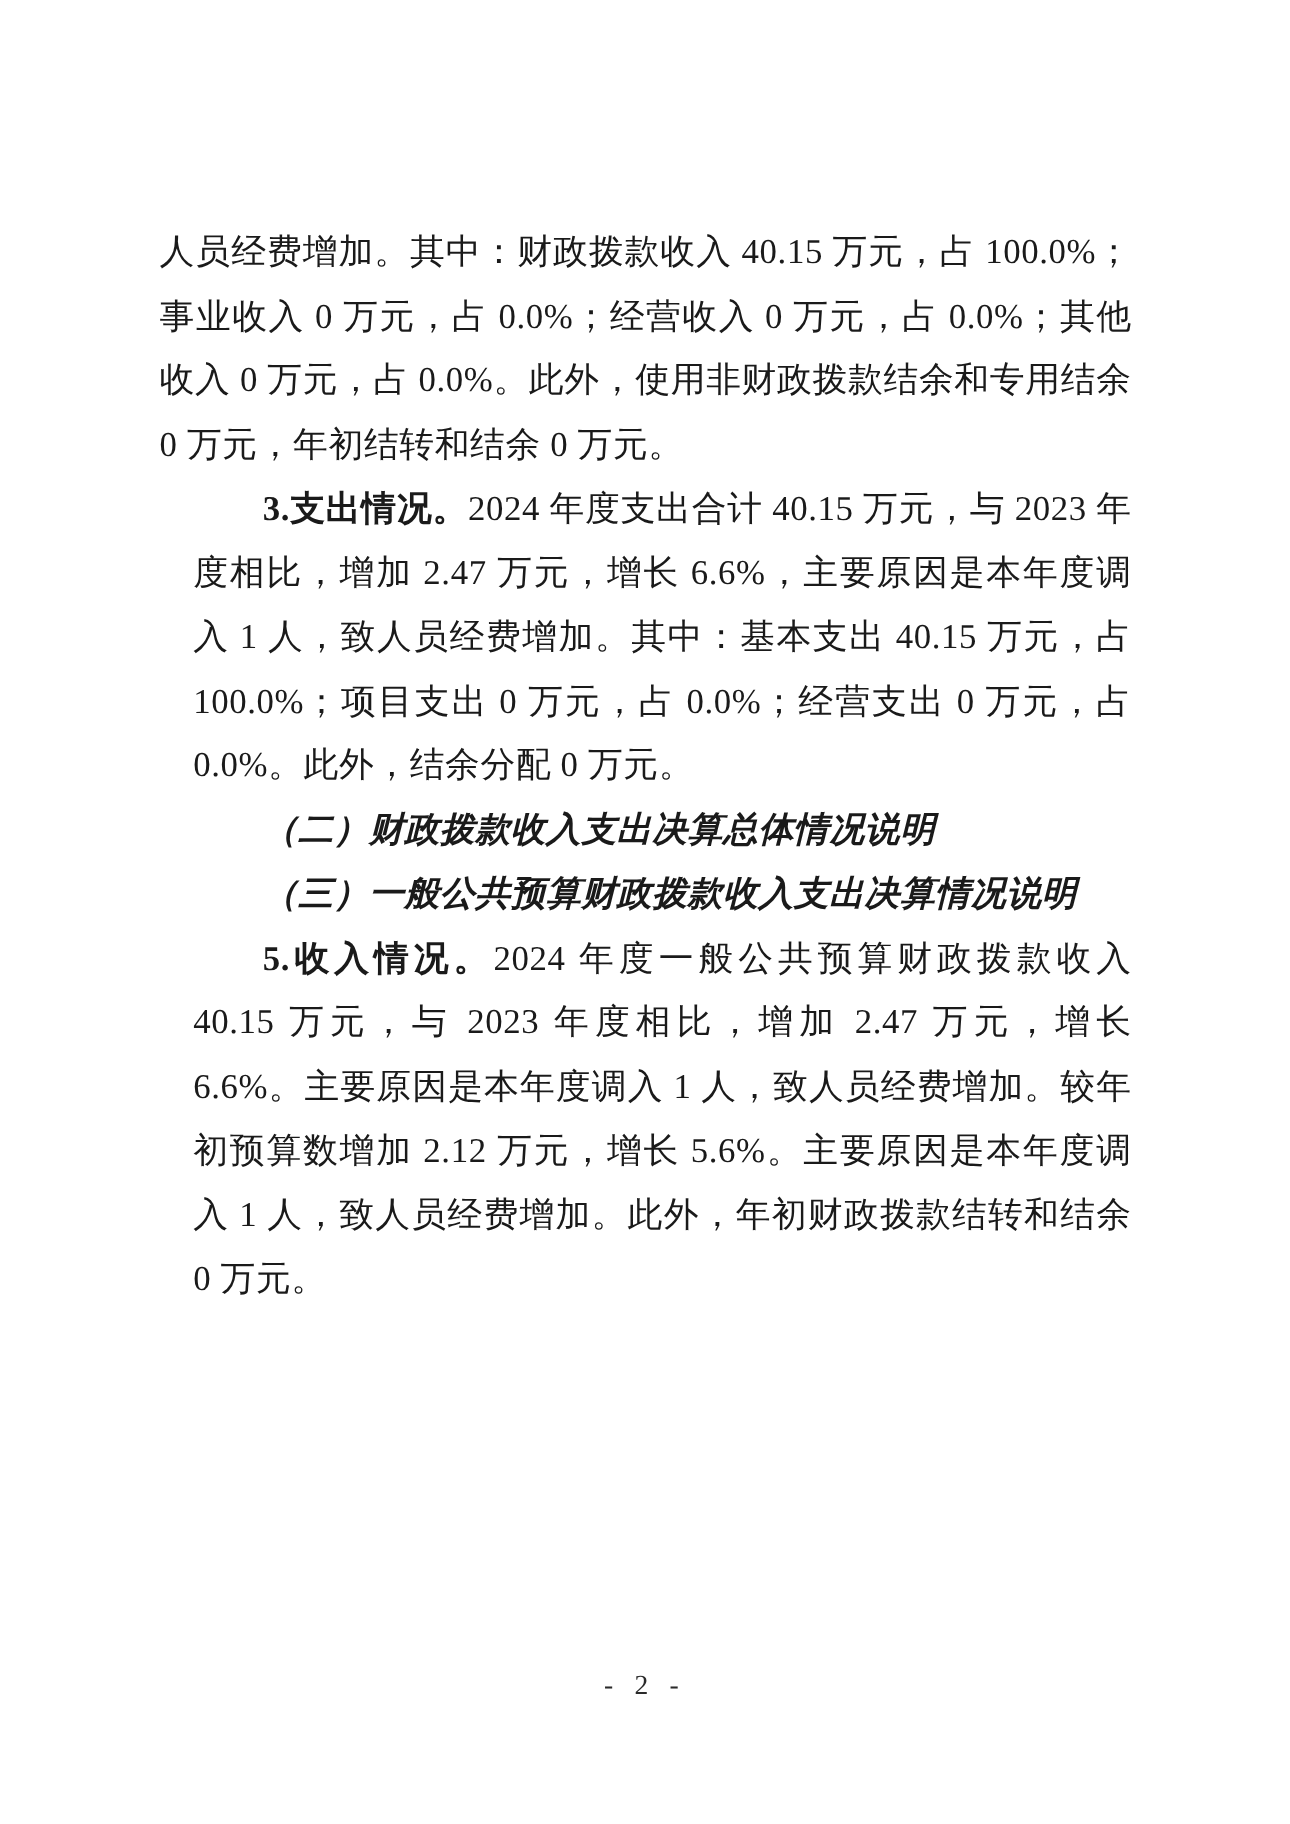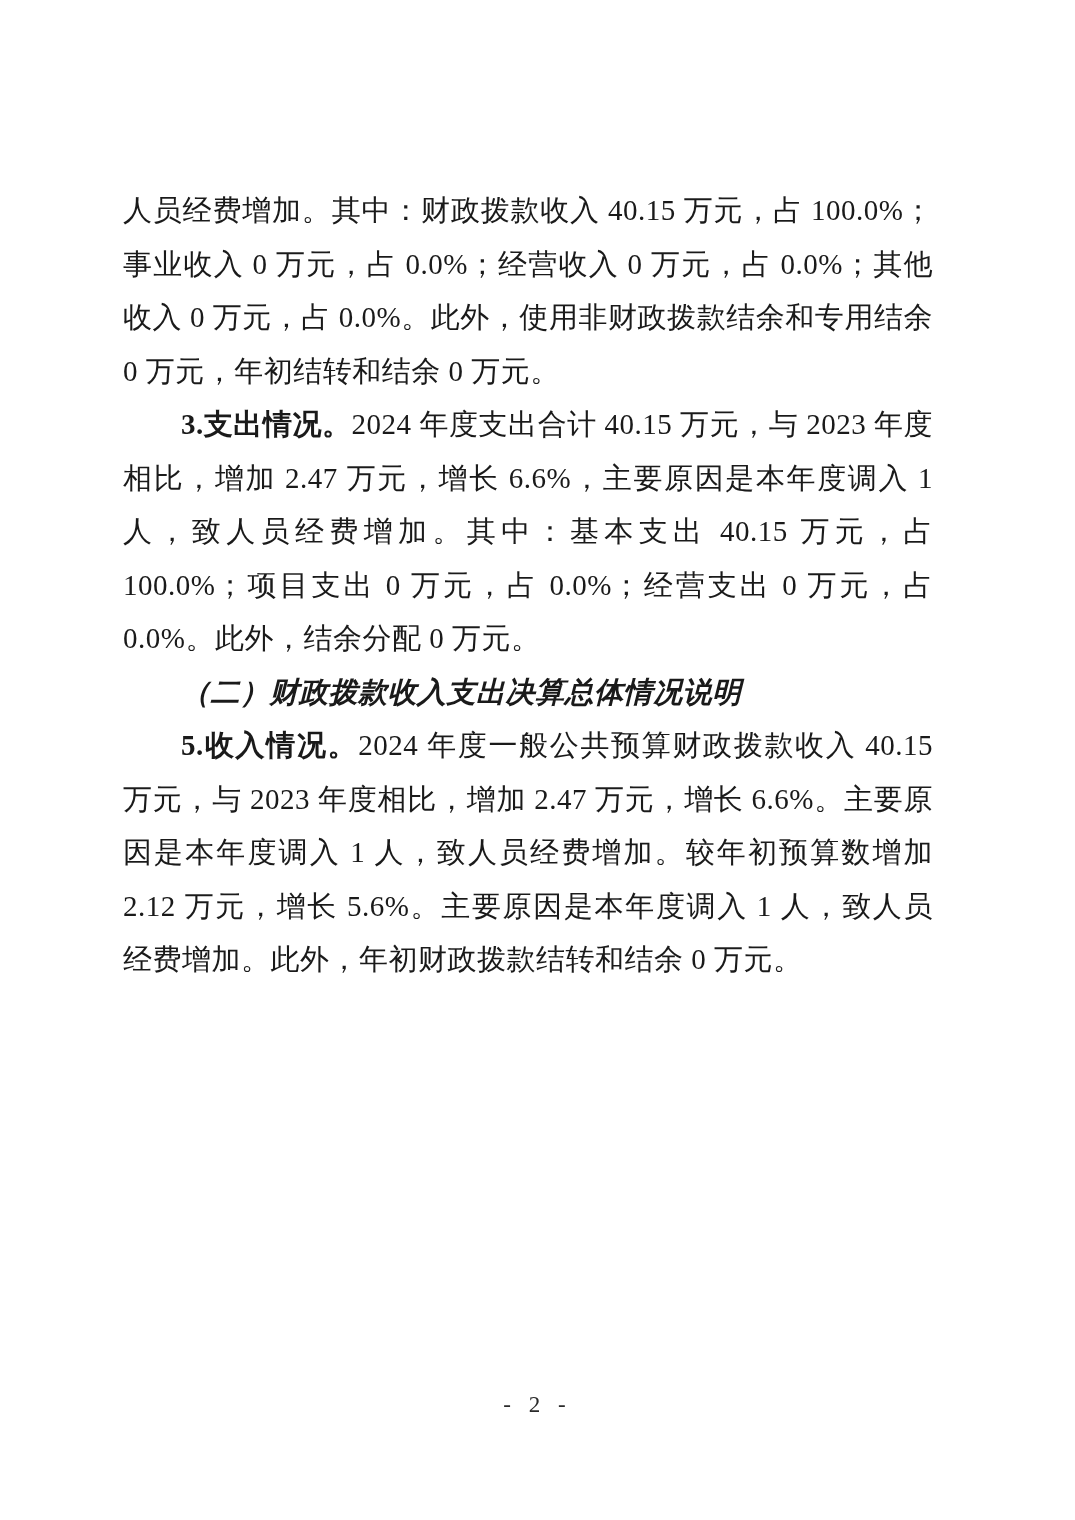--- a/index.html
+++ b/index.html
@@ -11,34 +11,35 @@
     position: relative;
     width: 1075px;
     height: 1520px;
     background: #ffffff;
     font-family: "Liberation Serif", "DejaVu Serif", serif;
     color: #1a1a1a;
     overflow: hidden;
   }
   .content {
     position: absolute;
-    left: 123px;
+    left: 133px;
     top: 184px;
     width: 810px;
   }
   .para {
     margin: 0;
     font-size: 29px;
     line-height: 53.5px;
     text-align: justify;
     text-justify: inter-character;
     letter-spacing: 0.5px;
   }
   .para.indent {
     text-indent: 58px;
+    margin-left: 28px;
   }
   .lead {
     font-weight: bold;
   }
   .heading {
     font-weight: bold;
     font-style: italic;
   }
   .footer {
     position: absolute;
@@ -59,20 +60,21 @@
   <div class="content">
 
     <p class="para"><span>人员经费增加。其中：财政拨款收入 40.15 万元，占 100.0%；事业收入 0 万元，占 0.0%；经营收入 0 万元，占 0.0%；其他收入 0 万元，占 0.0%。此外，使用非财政拨款结余和专用结余 0 万元，年初结转和结余 0 万元。</span></p>
 
     <p class="para indent"><span class="lead">3.支出情况。</span><span>2024 年度支出合计 40.15 万元，与 2023 年度相比，增加 2.47 万元，增长 6.6%，主要原因是本年度调入 1 人，致人员经费增加。其中：基本支出 40.15 万元，占 100.0%；项目支出 0 万元，占 0.0%；经营支出 0 万元，占 0.0%。此外，结余分配 0 万元。</span></p>
 
 
     <p class="para indent heading"><span>（二）财政拨款收入支出决算总体情况说明</span></p>
 
 
+    <p class="para indent heading"><span>（三）一般公共预算财政拨款收入支出决算情况说明</span></p>
 
     <p class="para indent"><span class="lead">5.收入情况。</span><span>2024 年度一般公共预算财政拨款收入 40.15 万元，与 2023 年度相比，增加 2.47 万元，增长 6.6%。主要原因是本年度调入 1 人，致人员经费增加。较年初预算数增加 2.12 万元，增长 5.6%。主要原因是本年度调入 1 人，致人员经费增加。此外，年初财政拨款结转和结余 0 万元。</span></p>
 
   </div>
 
   <div class="footer">- 2 -</div>
 
 </div>
 
 </body></html>

